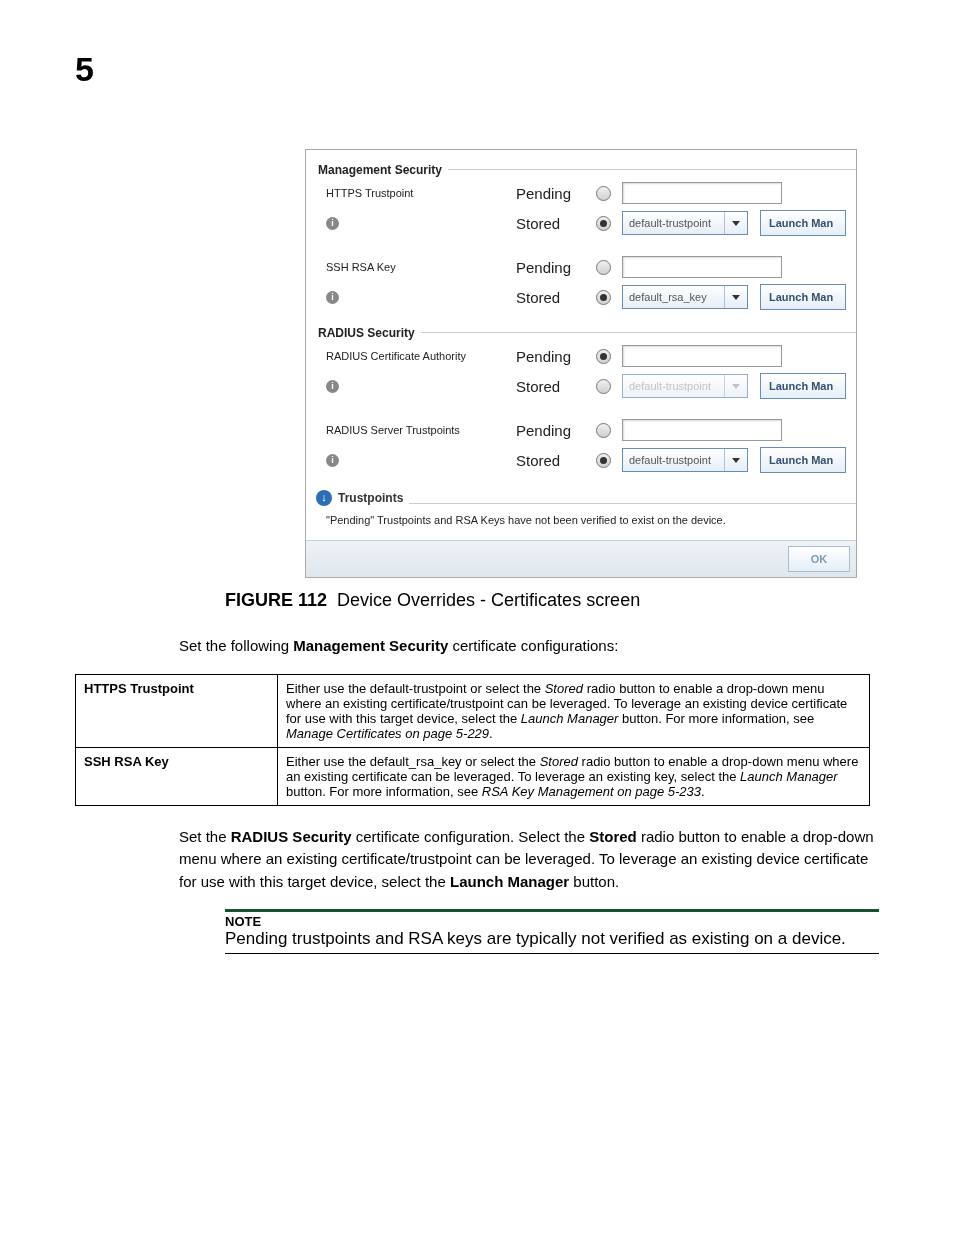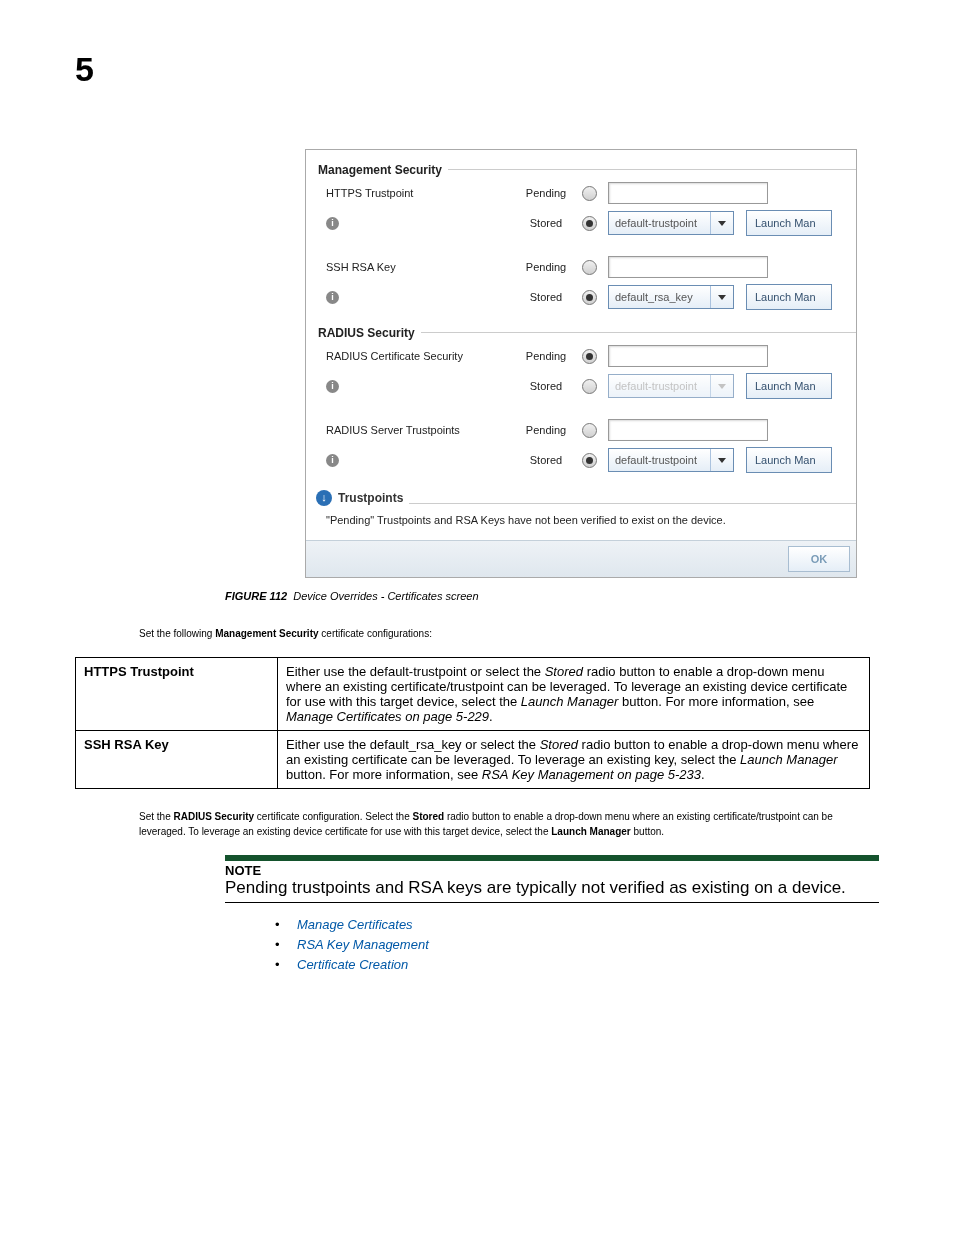--- a/index.html
+++ b/index.html
@@ -60,24 +60,24 @@
       color: #fff;
       font-size: 9px;
       font-weight: bold;
       line-height: 13px;
       text-align: center;
       margin-right: 6px;
       font-family: Arial;
     }
     .status-col {
       width: 60px;
-      text-align: center;
-      font-size: 11px;
+      text-align: left;
+      font-size: 15px;
       color: #222;
-      padding-right: 6px;
+      padding-right: 20px;
     }
     .radio-col {
       width: 26px;
     }
     .radio {
       display: inline-block;
       width: 13px;
       height: 13px;
       border: 1px solid #777;
       border-radius: 50%;
@@ -147,20 +147,21 @@
       background: linear-gradient(#fff, #e5eef7);
       font-size: 11px;
       color: #34506e;
       display: flex;
       align-items: center;
       justify-content: flex-start;
       padding-left: 8px;
       margin-left: 12px;
       overflow: hidden;
       white-space: nowrap;
+      font-weight: bold;
     }
     .info-section {
       display: flex;
       align-items: center;
       padding: 6px 0 2px 10px;
       font-weight: bold;
       font-size: 12px;
     }
     .down-icon {
       display: inline-block;
@@ -196,28 +197,27 @@
       background: linear-gradient(#fff, #e5eef7);
       font-size: 11px;
       font-weight: bold;
       color: #7a9cb8;
       display: flex;
       align-items: center;
       justify-content: center;
     }
     .figure-caption {
       margin-left: 150px;
-      font-size: 11px;
+      font-size: 18px;
       margin-top: 12px;
       margin-bottom: 24px;
-      font-style: italic;
     }
     .body-text {
-      margin-left: 64px;
-      font-size: 10px;
+      margin-left: 104px;
+      font-size: 15px;
       line-height: 1.5;
       margin-bottom: 16px;
     }
     .def-table {
       border-collapse: collapse;
       border: 1px solid #000;
       font-size: 13px;
       width: 795px;
       margin-bottom: 20px;
     }
@@ -225,21 +225,21 @@
       border: 1px solid #000;
       padding: 6px 8px;
       vertical-align: top;
     }
     .def-table td.term {
       width: 185px;
       font-weight: bold;
     }
     .note-block {
       margin-left: 150px;
-      border-top: 6px solid #14532d;
+      border-top: 3px solid #14532d;
       border-bottom: 1px solid #000;
       padding: 2px 0 4px 0;
       margin-bottom: 14px;
     }
     .note-title {
       font-weight: bold;
       font-size: 13px;
     }
     .note-text {
       font-size: 17px;
@@ -322,21 +322,21 @@
       </div>
       <div class="launch-btn">Launch Man</div>
     </div>
 
     <div class="sect-header">
       <div class="sect-title">RADIUS Security</div>
       <div class="sect-title-line"></div>
     </div>
 
     <div class="sect-row">
-      <div class="sect-label">RADIUS Certificate Security</div>
+      <div class="sect-label">RADIUS Certificate Authority</div>
       <div class="status-col">Pending</div>
       <div class="radio-col"><span class="radio selected"></span></div>
       <input class="input-field" style="">
     </div>
 
     <div class="sect-row">
       <div class="sect-label">
           <span class="info-icon">i</span>
         </div>
       <div class="status-col">Stored</div>
@@ -413,18 +413,13 @@
     <span>Set the </span><span class="bold">RADIUS Security</span><span> certificate configuration. Select the </span><span class="bold">Stored</span><span> radio button to enable a drop-down menu where an existing certificate/trustpoint can be leveraged. To leverage an existing device certificate for use with this target device, select the </span><span class="bold">Launch Manager</span><span> button.</span>
   </div>
 
   <div class="note-block">
     <div class="note-title">NOTE</div>
     <div class="note-text">Pending trustpoints and RSA keys are typically not verified as existing on a device.</div>
   </div>
 
 
 
-  <div class="bullet-list">
-    <div class="item"><span class="bullet">•</span><a>Manage Certificates</a></div>
-    <div class="item"><span class="bullet">•</span><a>RSA Key Management</a></div>
-    <div class="item"><span class="bullet">•</span><a>Certificate Creation</a></div>
-  </div>
 </div>
 
 </body></html>

